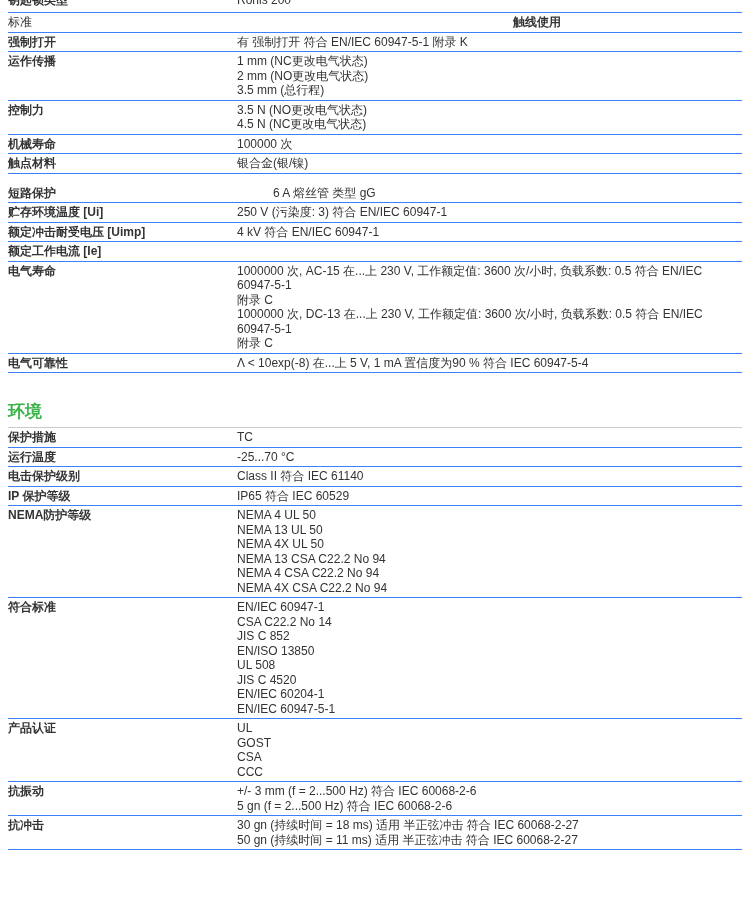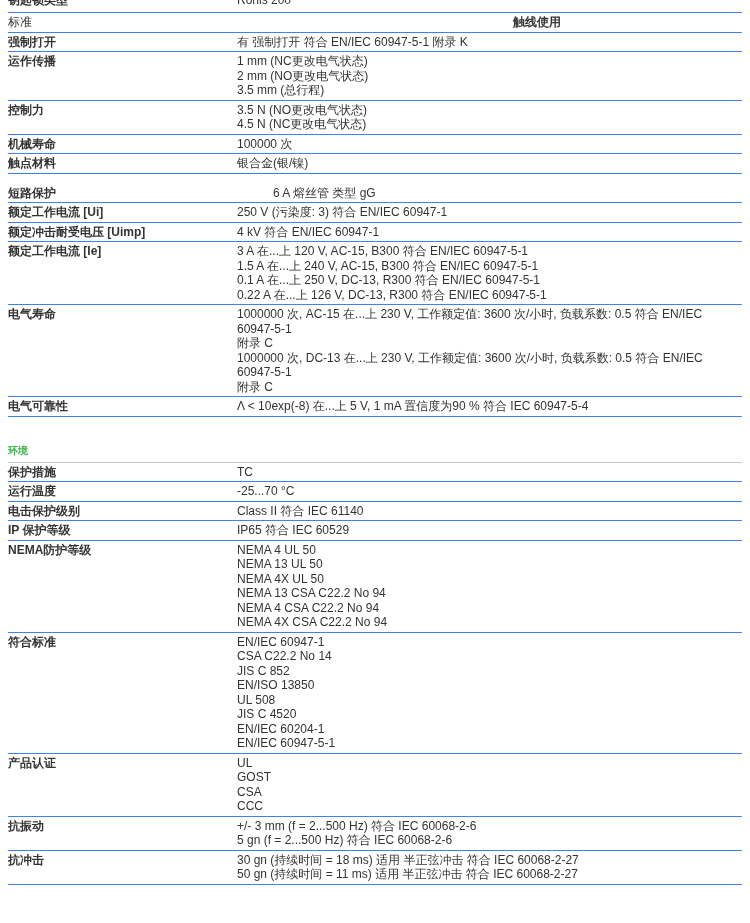--- a/index.html
+++ b/index.html
@@ -52,21 +52,21 @@
   }
   
   .spec-row.gap-before {
     padding-top: 12px;
     gap: 36px;
   }
   .section-heading {
     margin-top: 27px;
     padding-bottom: 4px;
     border-bottom: 1px solid #cbcbcb;
-    font-size: 10px;
+    font-size: 17px;
     font-weight: bold;
     font-family: Liberation Mono, monospace;
   }
 </style>
 </head>
 <body>
 
 <div class="spec-table">
     <div class="spec-row clipped">
       <div class="cell spec-label">钥匙锁类型</div>
@@ -113,39 +113,33 @@
         <div class="value-line">银合金(银/镍)</div>
       </div>
     </div>
     <div class="spec-row gap-before">
       <div class="cell spec-label">短路保护</div>
       <div class="cell spec-value">
         <div class="value-line">6 A 熔丝管 类型 gG</div>
       </div>
     </div>
     <div class="spec-row">
-      <div class="cell spec-label">额定工作电流 [Ui]</div>
+      <div class="cell spec-label">贮存环境温度 [Ui]</div>
       <div class="cell spec-value">
         <div class="value-line">250 V (污染度: 3) 符合 EN/IEC 60947-1</div>
       </div>
     </div>
     <div class="spec-row">
       <div class="cell spec-label">额定冲击耐受电压 [Uimp]</div>
       <div class="cell spec-value">
         <div class="value-line">4 kV 符合 EN/IEC 60947-1</div>
       </div>
     </div>
     <div class="spec-row">
       <div class="cell spec-label">额定工作电流 [Ie]</div>
-      <div class="cell spec-value">
-        <div class="value-line">3 A 在...上 120 V, AC-15, B300 符合 EN/IEC 60947-5-1</div>
-        <div class="value-line">1.5 A 在...上 240 V, AC-15, B300 符合 EN/IEC 60947-5-1</div>
-        <div class="value-line">0.1 A 在...上 250 V, DC-13, R300 符合 EN/IEC 60947-5-1</div>
-        <div class="value-line">0.22 A 在...上 126 V, DC-13, R300 符合 EN/IEC 60947-5-1</div>
-      </div>
     </div>
     <div class="spec-row">
       <div class="cell spec-label">电气寿命</div>
       <div class="cell spec-value">
         <div class="value-line">1000000 次, AC-15 在...上 230 V, 工作额定值: 3600 次/小时, 负载系数: 0.5 符合 EN/IEC 60947-5-1</div>
         <div class="value-line">附录 C</div>
         <div class="value-line">1000000 次, DC-13 在...上 230 V, 工作额定值: 3600 次/小时, 负载系数: 0.5 符合 EN/IEC 60947-5-1</div>
         <div class="value-line">附录 C</div>
       </div>
     </div>

